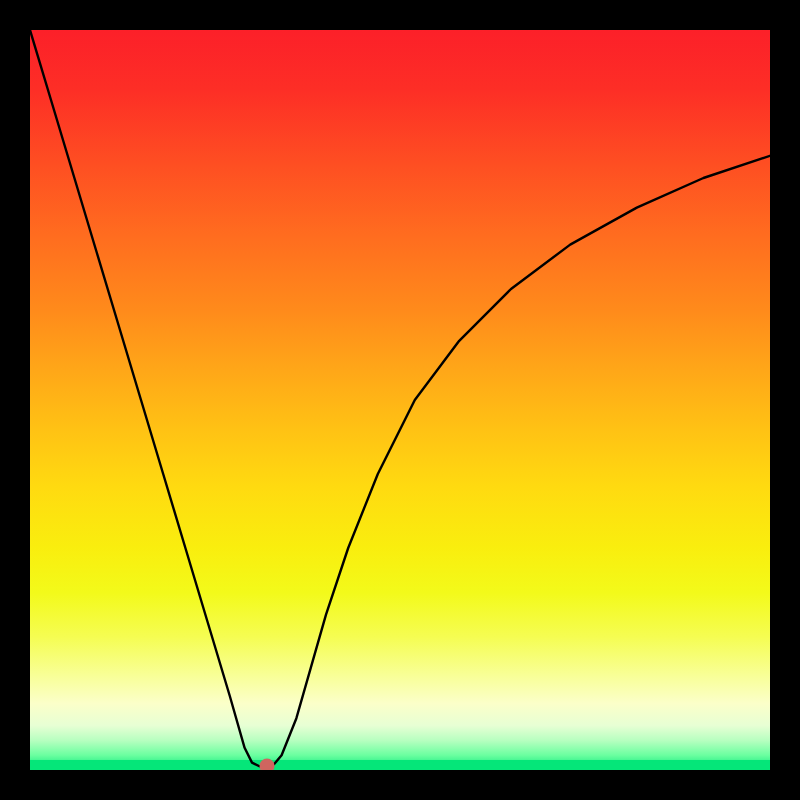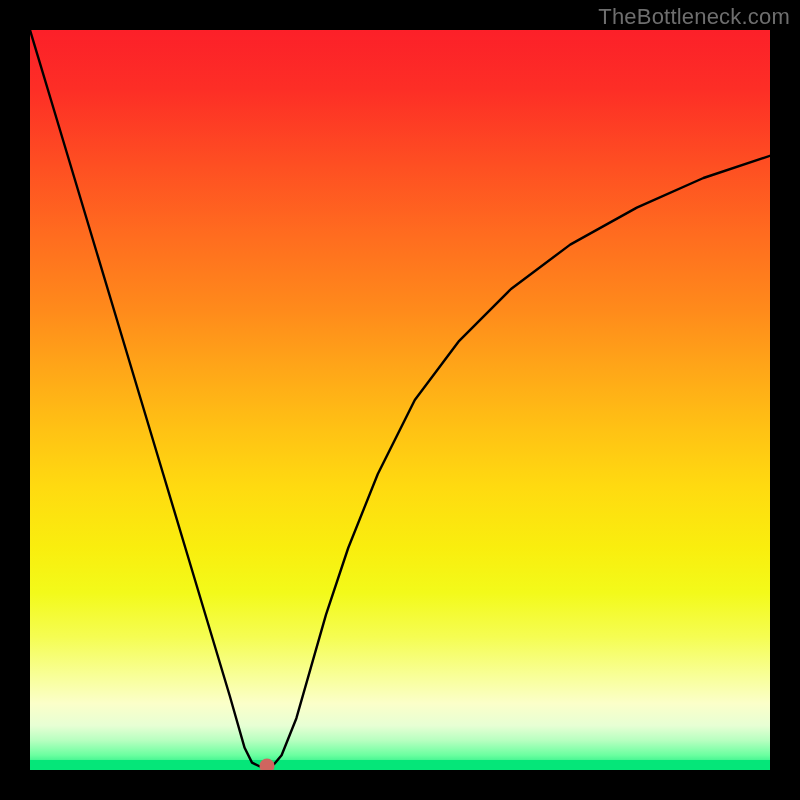--- a/index.html
+++ b/index.html
@@ -81,21 +81,20 @@
     background: #cf655f;
     transform: translate(-50%, -50%);
     z-index: 5;
   }
 </style>
 </head>
 <body>
 
 <div class="frame">
 
-  <div class="watermark">TheBottleneck.com</div>
 
   <div class="plot-area">
     <div class="gradient"></div>
     <div class="bottom-green"></div>
 
     <svg class="curve" viewBox="0 0 740 740" preserveAspectRatio="none">
       <path id="curve-path" fill="none" stroke="#000" stroke-width="2.4" stroke-linecap="round" stroke-linejoin="round" d="M0.00 0.00 L22.20 74.00 L44.40 148.00 L66.60 222.00 L88.80 296.00 L111.00 370.00 L133.20 444.00 L155.40 518.00 L177.60 592.00 L199.80 666.00 L214.60 717.80 L222.00 732.60 L229.40 736.30 L236.80 736.30 L244.20 734.08 L251.60 725.20 L266.40 688.20 L281.20 636.40 L296.00 584.60 L318.20 518.00 L347.80 444.00 L384.80 370.00 L429.20 310.80 L481.00 259.00 L540.20 214.60 L606.80 177.60 L673.40 148.00 L740.00 125.80"></path>
     </svg>
 
     <div class="dot" id="vertex-dot" style="left: 236.8px; top: 736.3px;"></div>

